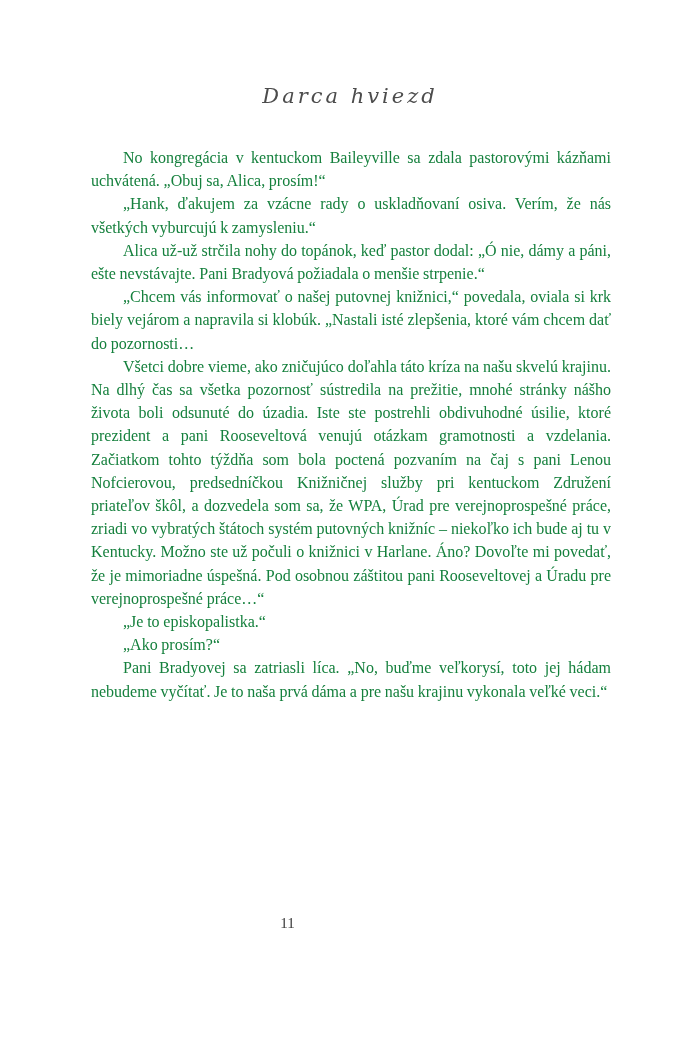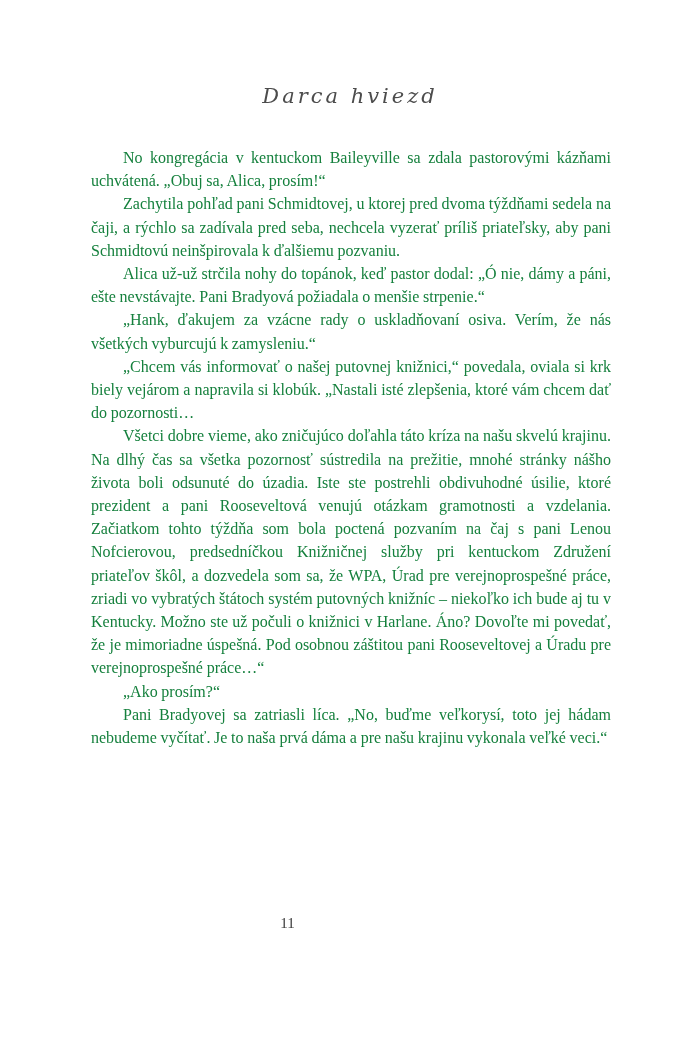--- a/index.html
+++ b/index.html
@@ -73,24 +73,24 @@
 </head>
 <body>
 
 <div class="page">
 
   <div class="running-head">Darca hviezd</div>
 
 
   <div class="text-col">
     <p>No kongregácia v kentuckom Baileyville sa zdala pastorovými kázňami uchvátená. „Obuj sa, Alica, prosím!“</p>
-    <p>Zachytila pohľad pani Schmidtovej, u ktorej pred dvoma týždňami sedela na čaji, a rýchlo sa zadívala pred seba, nechcela vyzerať príliš priateľsky, aby pani Schmidtovú neinšpirovala k ďalšiemu pozvaniu.</p>
+    <p>„Hank, ďakujem za vzácne rady o uskladňovaní osiva. Verím, že nás všetkých vyburcujú k zamysleniu.“</p>
     <p>Alica už-už strčila nohy do topánok, keď pastor dodal: „Ó nie, dámy a páni, ešte nevstávajte. Pani Bradyová požiadala o menšie strpenie.“</p>
-    <p>„Hank, ďakujem za vzácne rady o uskladňovaní osiva. Verím, že nás všetkých vyburcujú k zamysleniu.“</p>
     <p>„Chcem vás informovať o našej putovnej knižnici,“ povedala, oviala si krk biely vejárom a napravila si klobúk. „Nastali isté zlepšenia, ktoré vám chcem dať do pozornosti…</p>
     <p>Všetci dobre vieme, ako zničujúco doľahla táto kríza na našu skvelú krajinu. Na dlhý čas sa všetka pozornosť sústredila na prežitie, mnohé stránky nášho života boli odsunuté do úzadia. Iste ste postrehli obdivuhodné úsilie, ktoré prezident a pani Rooseveltová venujú otázkam gramotnosti a vzdelania. Začiatkom tohto týždňa som bola poctená pozvaním na čaj s pani Lenou Nofcierovou, predsedníčkou Knižničnej služby pri kentuckom Združení priateľov škôl, a dozvedela som sa, že WPA, Úrad pre verejnoprospešné práce, zriadi vo vybratých štátoch systém putovných knižníc – niekoľko ich bude aj tu v Kentucky. Možno ste už počuli o knižnici v Harlane. Áno? Dovoľte mi povedať, že je mimoriadne úspešná. Pod osobnou záštitou pani Rooseveltovej a Úradu pre verejnoprospešné práce…“</p>
+    <p>„Je to episkopalistka.“</p>
     <p>„Ako prosím?“</p>
     <p>Pani Bradyovej sa zatriasli líca. „No, buďme veľkorysí, toto jej hádam nebudeme vyčítať. Je to naša prvá dáma a pre našu krajinu vykonala veľké veci.“</p>
   </div>
 
   <div class="page-number">11</div>
 
 </div>
 
 </body></html>

